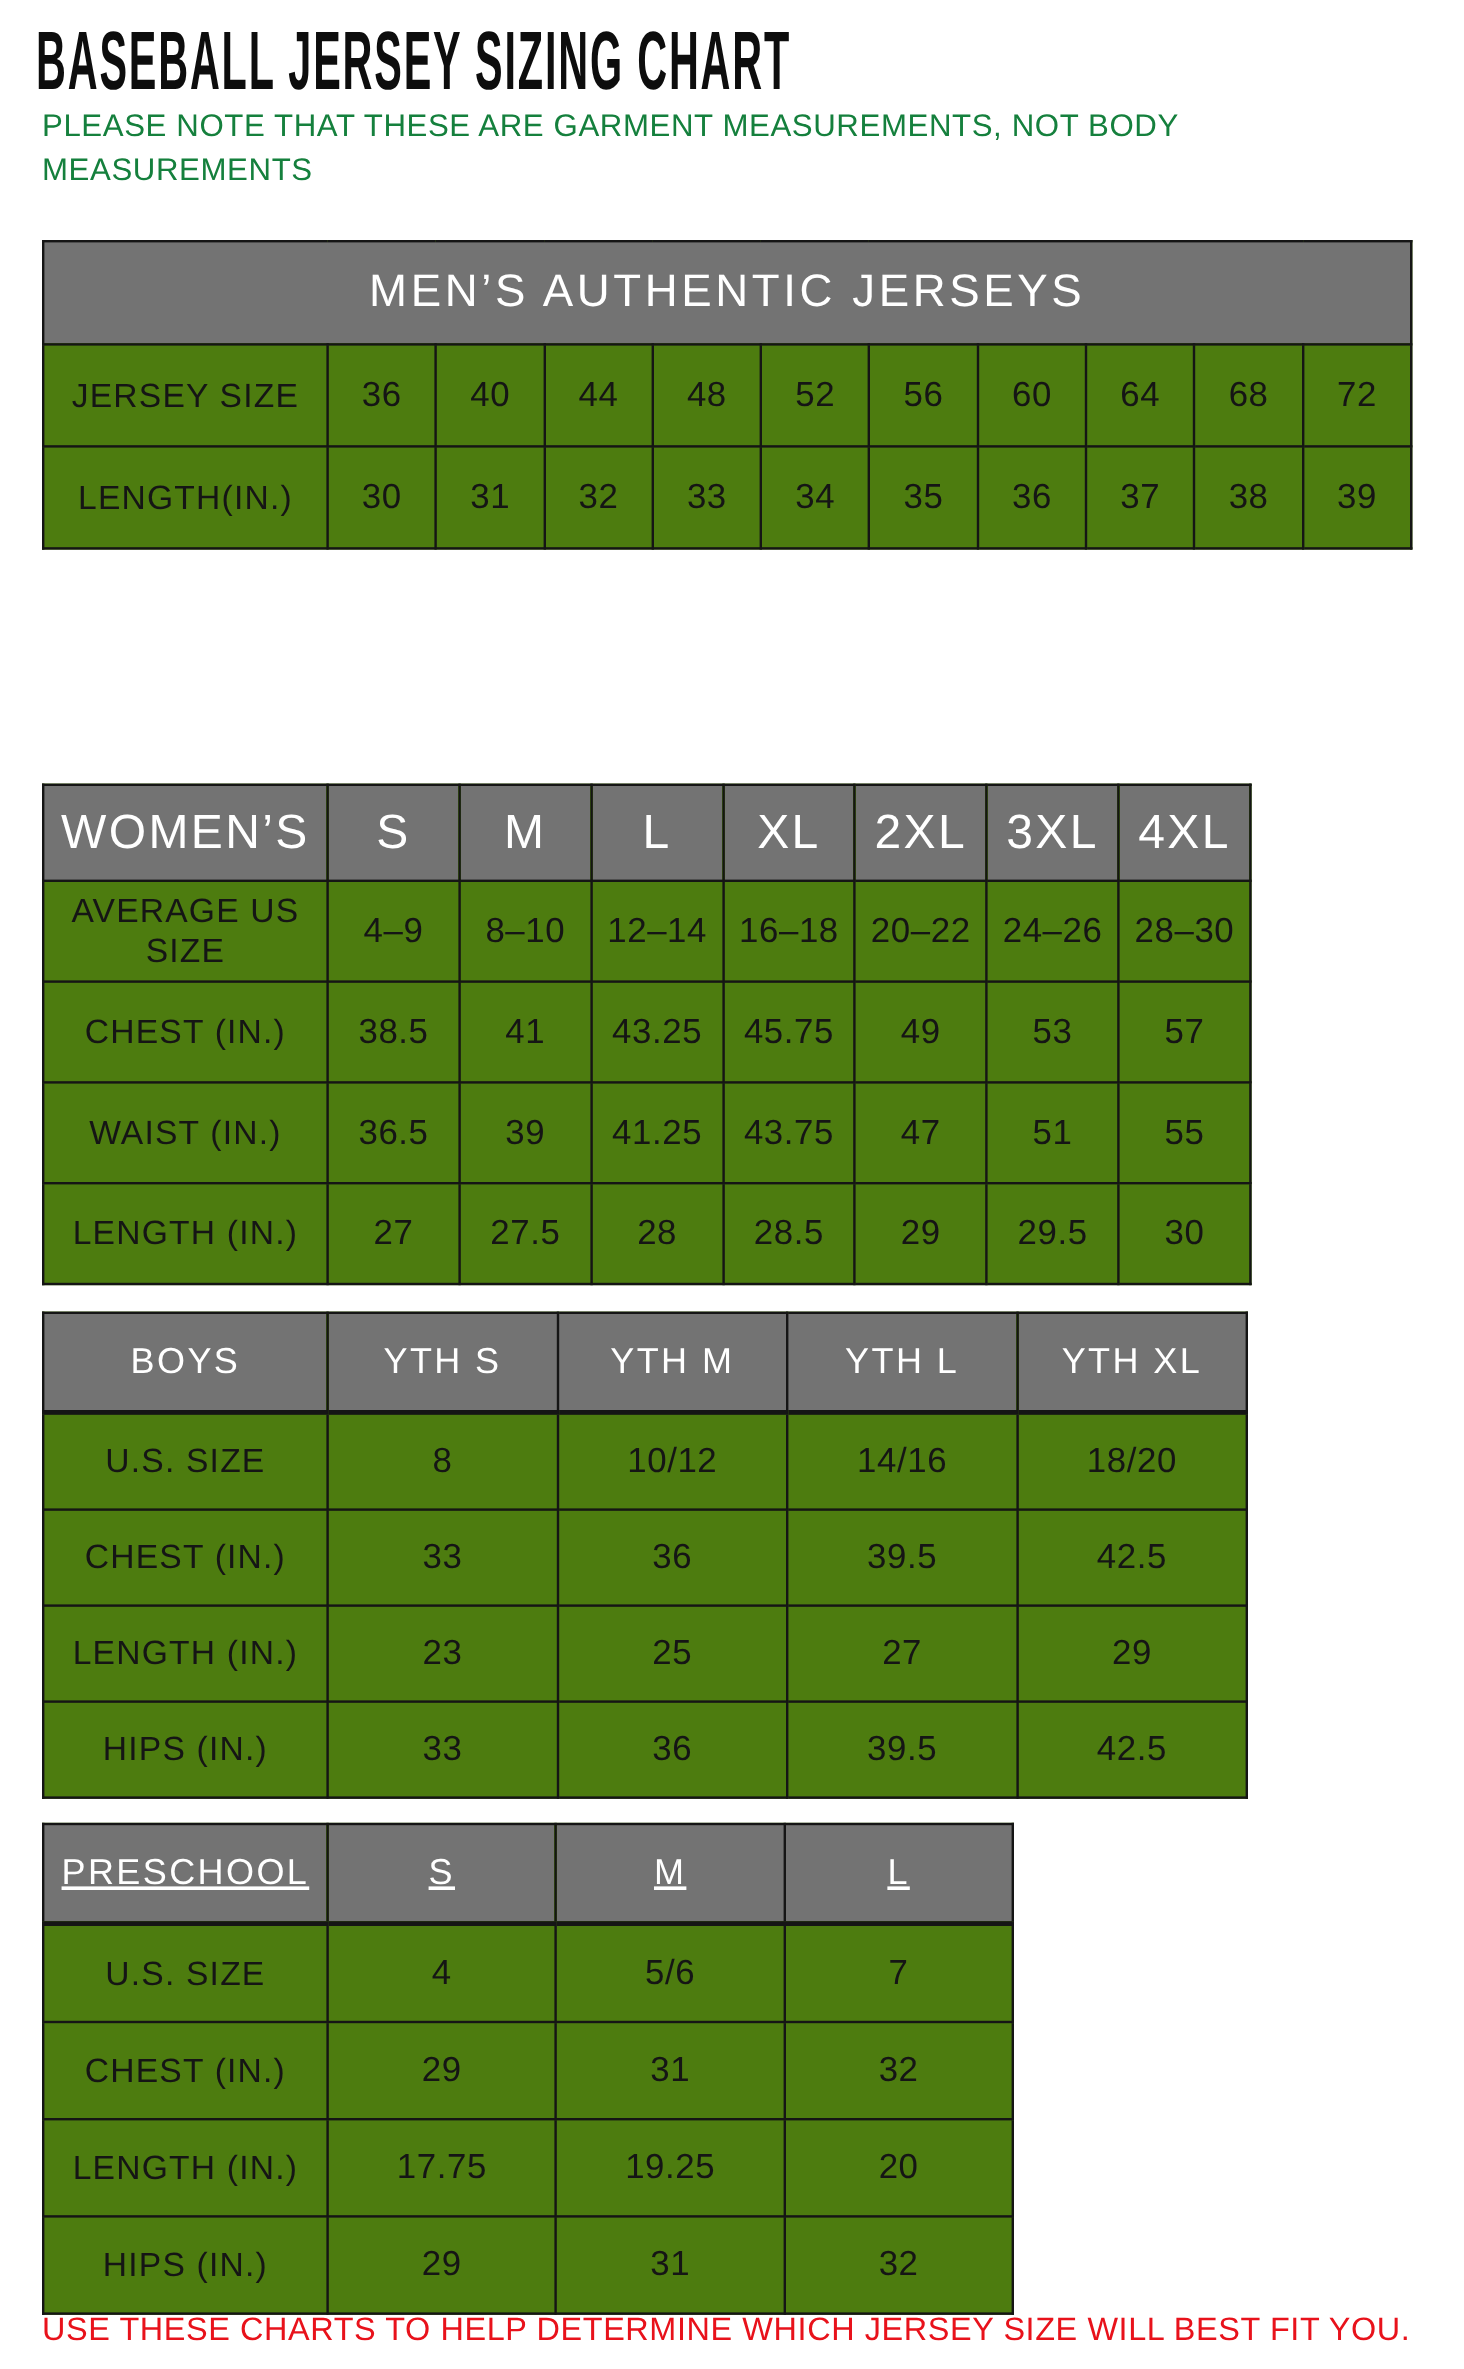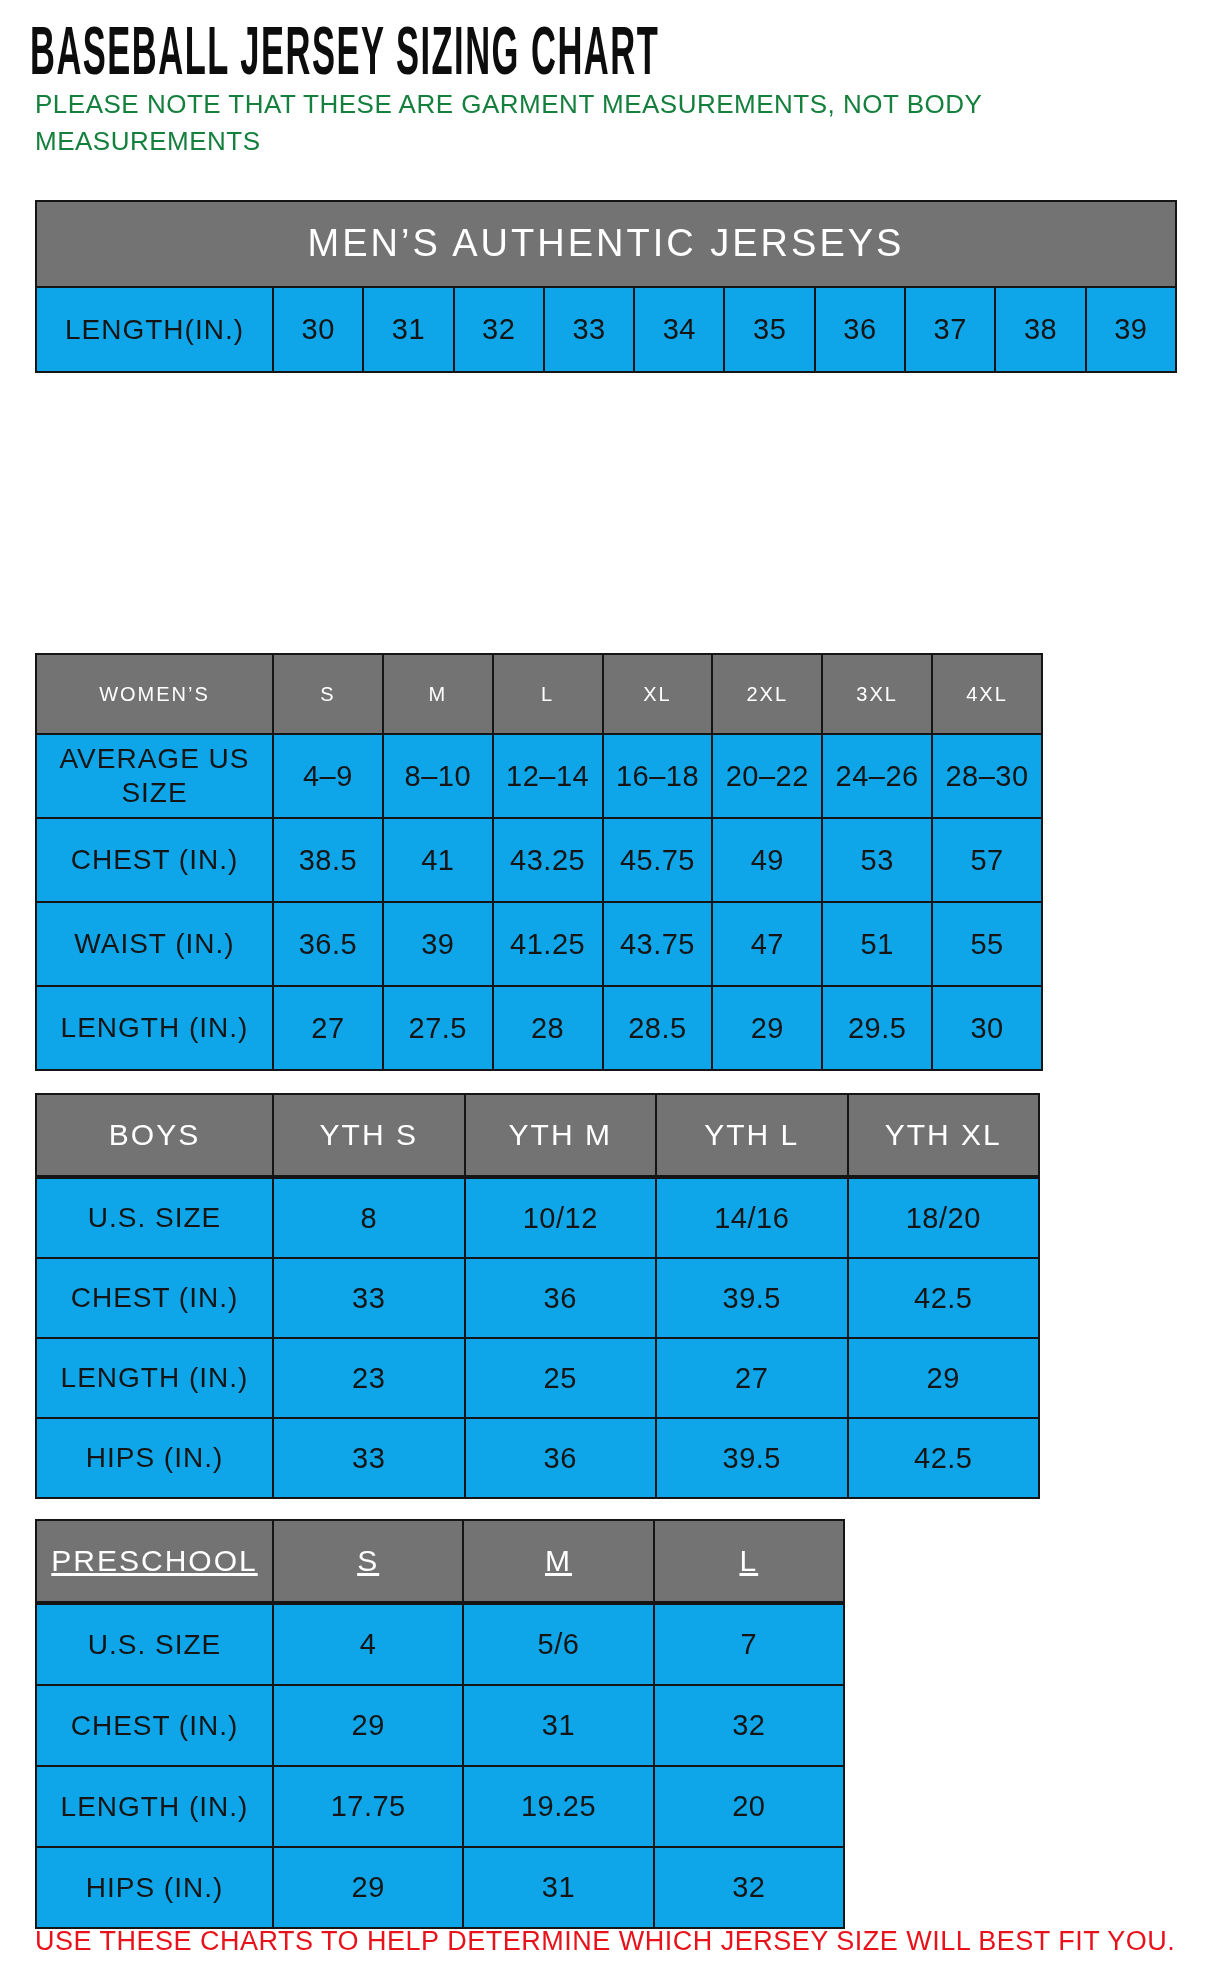--- a/index.html
+++ b/index.html
@@ -11,37 +11,37 @@
     transform:scaleX(0.50);transform-origin:0 0;
   }
   .note{
     position:absolute;left:35px;top:86px;width:950px;
     font-size:26px;line-height:37px;color:#15803d;letter-spacing:0.5px;
   }
   .footer-note{
     position:absolute;left:35px;top:1926px;white-space:nowrap;
     font-size:27px;color:#e8121b;letter-spacing:0.5px;
   }
-  table.tbl{border-collapse:collapse;table-layout:fixed;position:absolute;background:#0ea5e9;}
+  table.tbl{border-collapse:collapse;table-layout:fixed;position:absolute;background:#4d7c0f;}
   table.tbl td{
     border:2px solid #151515;text-align:center;vertical-align:middle;
     font-size:29px;color:#151515;letter-spacing:0.5px;line-height:1.2;
     padding:0 4px;overflow:hidden;
   }
   table.tbl td.lbl{font-size:28px;letter-spacing:1px;}
   tr.banner td{background:#737373;color:#ffffff;}
   
   #mens{left:35px;top:200px;width:1142px;}
   #mens col.c0{width:237px;}
   #mens tr.banner td{height:84px;font-size:38px;letter-spacing:3px;}
   #mens tr.r td{height:83px;}
   
   #womens{left:35px;top:653px;width:1008px;}
   #womens col.c0{width:237px;}
-  #womens tr.banner td{height:78px;font-size:20px;letter-spacing:2px;}
+  #womens tr.banner td{height:78px;font-size:40px;letter-spacing:2px;}
   #womens tr.r td{height:82px;}
   
   #boys{left:35px;top:1093px;width:1005px;}
   #boys col.c0{width:237px;}
   #boys tr.banner td{height:80px;font-size:30px;letter-spacing:2px;border-bottom-width:4px;}
   #boys tr.r td{height:78px;}
   
   #preschool{left:35px;top:1519px;width:810px;}
   #preschool col.c0{width:237px;}
   #preschool tr.banner td{height:80px;font-size:30px;letter-spacing:2px;border-bottom-width:4px;text-decoration:underline;}
@@ -63,20 +63,33 @@
       <col>
       <col>
       <col>
       <col>
       <col>
       <col>
     </colgroup>
   <tbody>
   <tr class="banner">
     <td colspan="11">MEN’S AUTHENTIC JERSEYS</td>
+  </tr>
+  <tr class="r">
+    <td class="lbl">JERSEY SIZE</td>
+    <td>36</td>
+    <td>40</td>
+    <td>44</td>
+    <td>48</td>
+    <td>52</td>
+    <td>56</td>
+    <td>60</td>
+    <td>64</td>
+    <td>68</td>
+    <td>72</td>
   </tr>
   <tr class="r">
     <td class="lbl">LENGTH(IN.)</td>
     <td>30</td>
     <td>31</td>
     <td>32</td>
     <td>33</td>
     <td>34</td>
     <td>35</td>
     <td>36</td>

